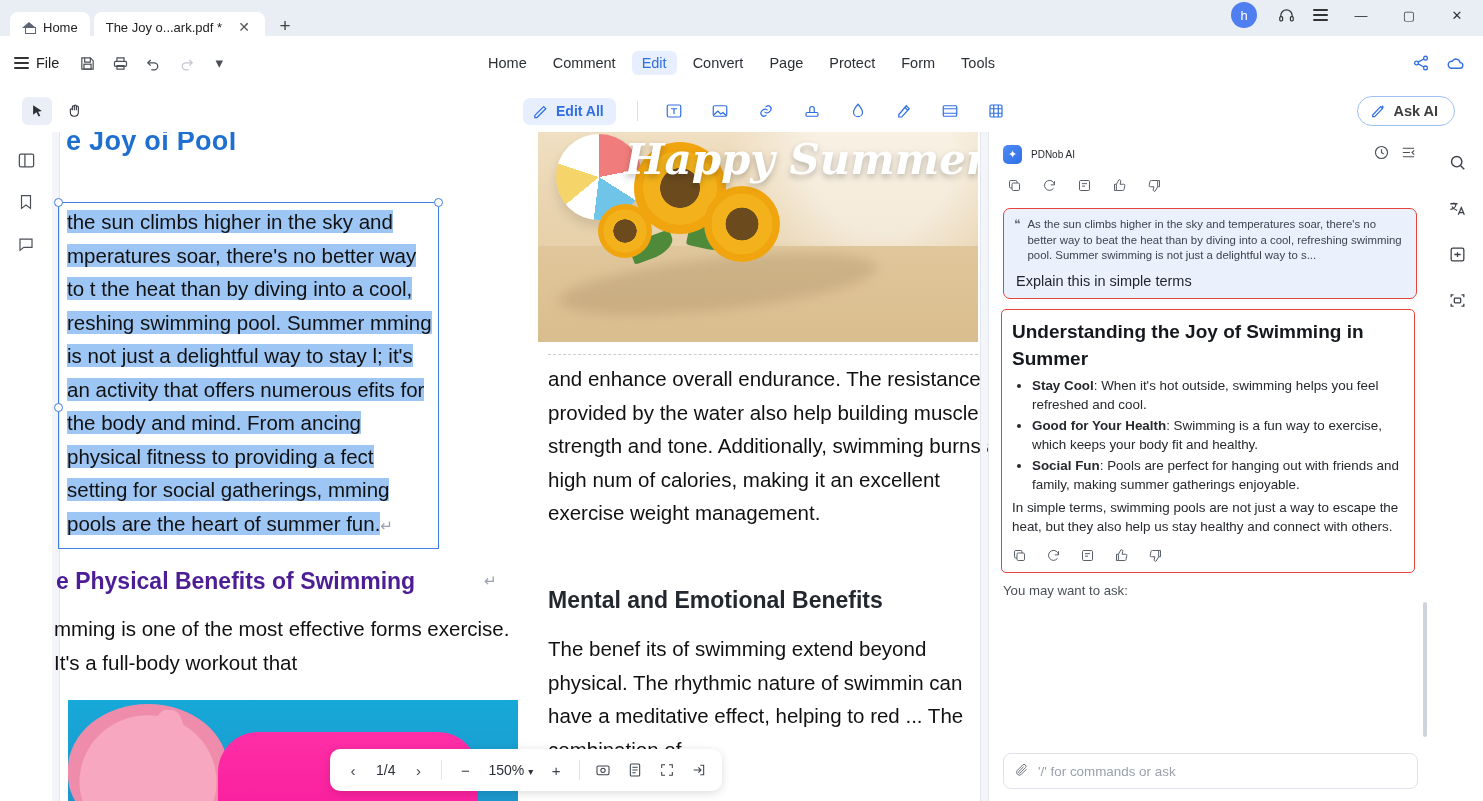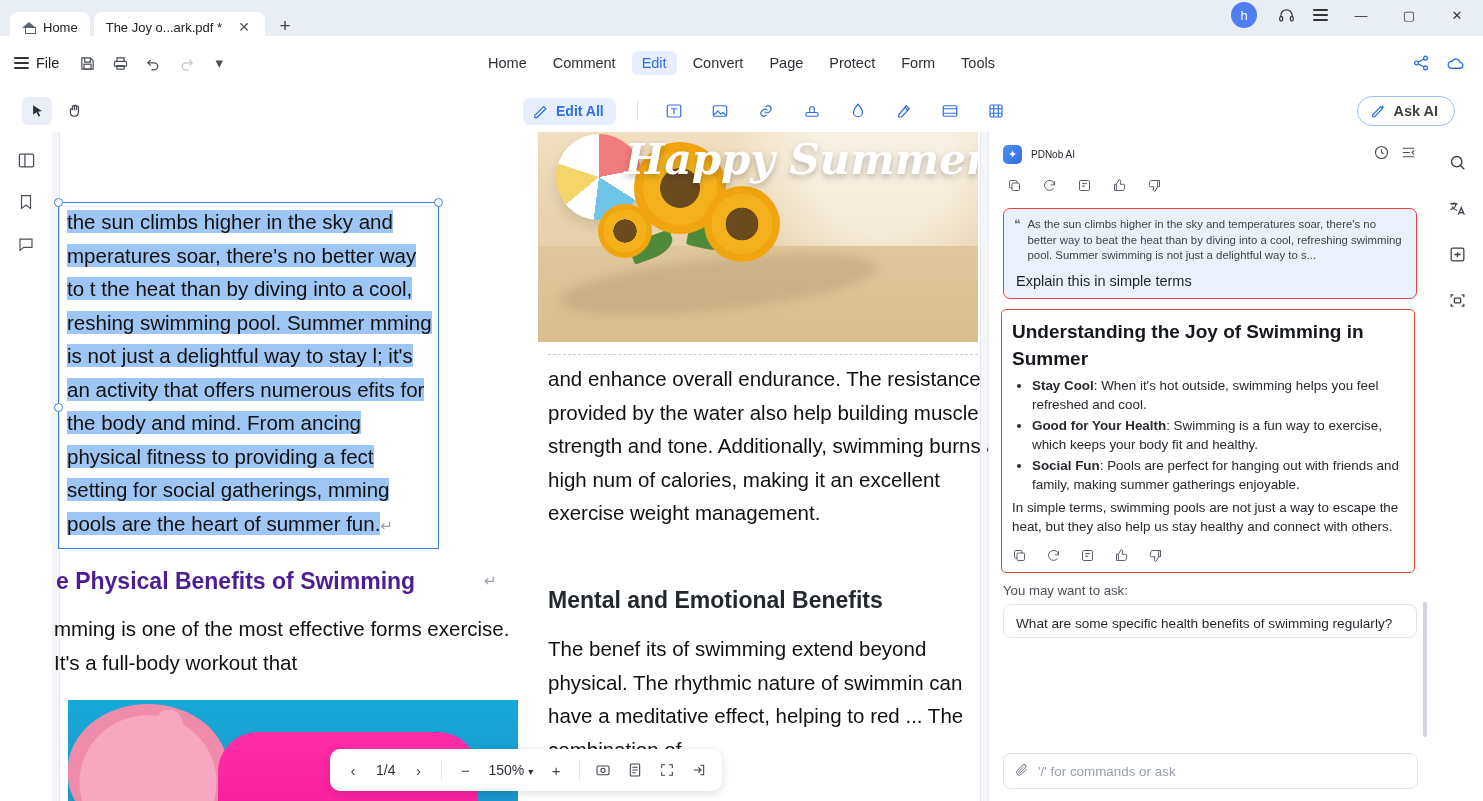--- a/index.html
+++ b/index.html
@@ -528,20 +528,21 @@
       <svg width="18" height="18" viewBox="0 0 24 24" fill="none" stroke="#4a4f57" stroke-width="1.6">
         <path d="M4 5.5h16v11H9l-5 4z"></path>
       </svg>
     </div>
   </div>
 
   <div class="docarea">
     <div class="page">
 
       <div class="col-left">
+        <h1 class="heading-top">e Joy oi Pool</h1>
 
         <div class="sel-block">
           <p class="sel-para"><span>the sun climbs higher in the sky and mperatures soar, there's no better way to t the heat than by diving into a cool, reshing swimming pool. Summer mming is not just a delightful way to stay l; it's an activity that offers numerous efits for the body and mind. From ancing physical fitness to providing a fect setting for social gatherings, mming pools are the heart of summer fun.</span><span class="para-mark" style="background:transparent">↵</span></p>
           <div class="handle" style="left:-5px; top:-5px;"></div>
           <div class="handle" style="left:-5px; top:200px;"></div>
           <div class="handle" style="right:-5px; top:-5px;"></div>
         </div>
 
         <h2 class="h2-left">e Physical Benefits of Swimming</h2>
         <span class="para-mark" style="position:absolute; top:440px; left:424px;">↵</span>
@@ -699,21 +700,20 @@
         </div>
         <div>
           <svg width="15" height="15" viewBox="0 0 24 24" fill="none" stroke="#5a6069" stroke-width="1.6">
             <path d="M17 14V4h3v10zM17 14l-4 7a2 2 0 0 1-3-2l1-5H5.5a2 2 0 0 1-2-2.4l1.3-6A2 2 0 0 1 7 4h10"></path>
           </svg>
         </div>
       </div>
     </div>
 
     <div class="suggest-label">You may want to ask:</div>
-    <div class="suggest-box">What are some specific health benefits of swimming regularly?</div>
 
     <div class="ai-scroll"></div>
 
     <div class="ai-input">
       <span class="clip">
         <svg width="15" height="15" viewBox="0 0 24 24" fill="none" stroke="#6b7280" stroke-width="1.6">
           <path d="M20 11.5l-8.2 8.2a4.5 4.5 0 0 1-6.4-6.4l8.6-8.6a3 3 0 0 1 4.3 4.3l-8.6 8.6a1.5 1.5 0 0 1-2.2-2.1l7.9-7.9"></path>
         </svg>
       </span>
       <span class="ph">'/' for commands or ask</span>

